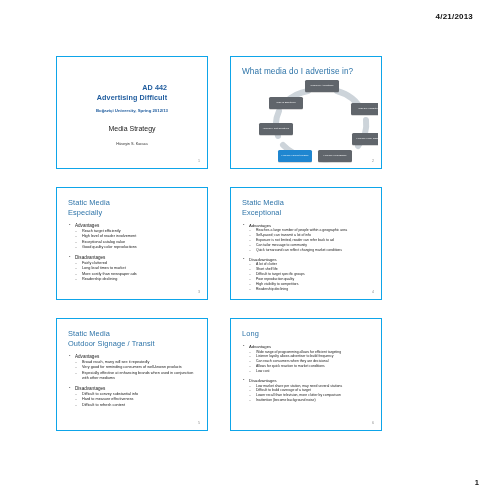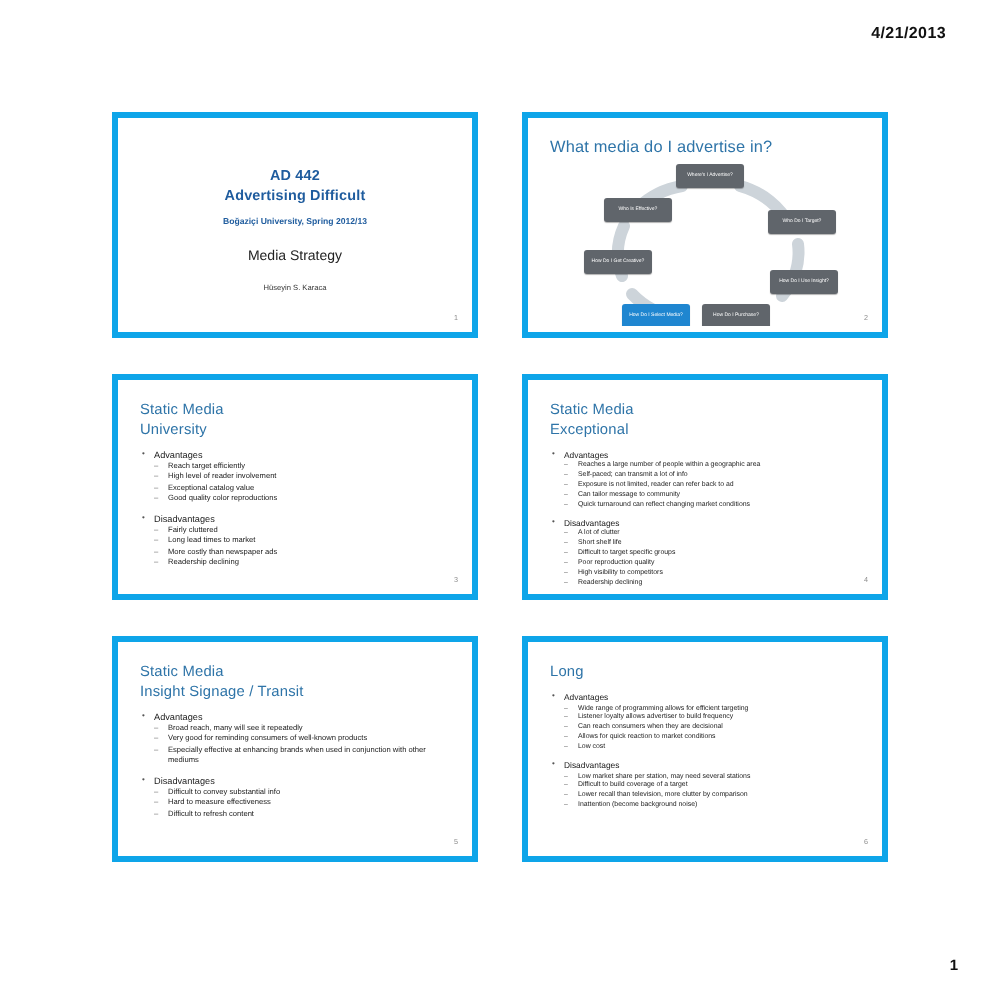--- a/index.html
+++ b/index.html
@@ -32,22 +32,22 @@
   }
   .grid{
     position:absolute;
     left:56px;top:56px;
     width:388px;
     display:flex;
     flex-wrap:wrap;
     gap:18px 22px;
   }
   .slide{
-    width:183px;height:113px;
-    border:3px solid #0ea5e9;
+    width:152px;height:113px;
+    border:1px solid #0ea5e9;
     background:#fff;
     box-sizing:border-box;
     position:relative;
     overflow:hidden;
   }
   .slide-inner{
     position:absolute;
     inset:3px;
     overflow:hidden;
   }
@@ -66,21 +66,21 @@
     justify-content:center;
     height:100%;
     padding-top:4px;
     box-sizing:border-box;
   }
   .ts-course{
     color:#1f5c9e;
     font-weight:bold;
     font-size:7.2px;
     line-height:1.35;
-    text-align:center;
+    text-align:right;
     letter-spacing:.1px;
   }
   .ts-sub{
     color:#1f5c9e;
     font-weight:bold;
     font-size:4.3px;
     margin-top:5px;
     text-align:center;
   }
   .ts-topic{
@@ -235,21 +235,21 @@
           </div>
           <div class="slide-num">2</div>
         </div>
       </div>
     </div>
 
     <div class="slide">
       <div class="slide-inner">
         <div class="content-slide">
           <div class="cs-head1">Static Media</div>
-          <div class="cs-head2">University</div>
+          <div class="cs-head2">Especially</div>
           <div class="cs-body">
             <div class="lvl1">Advantages</div>
             <div class="lvl2">Reach target efficiently</div>
             <div class="lvl2">High level of reader involvement</div>
             <div class="lvl2">Exceptional catalog value</div>
             <div class="lvl2">Good quality color reproductions</div>
             <div class="lvl1">Disadvantages</div>
             <div class="lvl2">Fairly cluttered</div>
             <div class="lvl2">Long lead times to market</div>
             <div class="lvl2">More costly than newspaper ads</div>
@@ -282,21 +282,21 @@
           </div>
           <div class="slide-num">4</div>
         </div>
       </div>
     </div>
 
     <div class="slide">
       <div class="slide-inner">
         <div class="content-slide">
           <div class="cs-head1">Static Media</div>
-          <div class="cs-head2">Insight Signage / Transit</div>
+          <div class="cs-head2">Outdoor Signage / Transit</div>
           <div class="cs-body">
             <div class="lvl1">Advantages</div>
             <div class="lvl2">Broad reach, many will see it repeatedly</div>
             <div class="lvl2">Very good for reminding consumers of well-known products</div>
             <div class="lvl2">Especially effective at enhancing brands when used in conjunction with other mediums</div>
             <div class="lvl1">Disadvantages</div>
             <div class="lvl2">Difficult to convey substantial info</div>
             <div class="lvl2">Hard to measure effectiveness</div>
             <div class="lvl2">Difficult to refresh content</div>
           </div>

